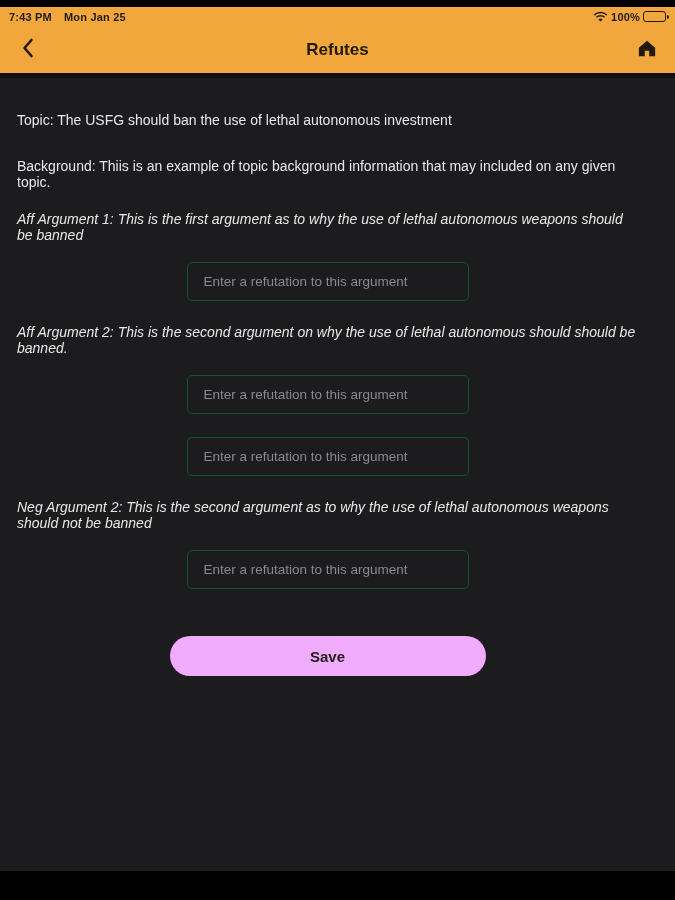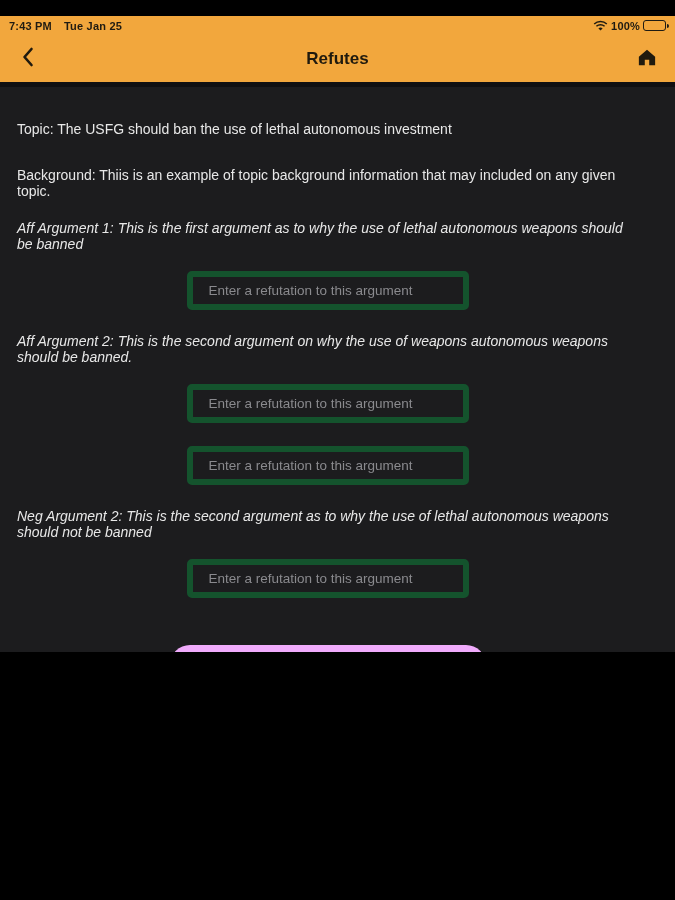--- a/index.html
+++ b/index.html
@@ -2,22 +2,22 @@
 <html><head>
 <meta charset="utf-8">
 <style>
   * { margin: 0; padding: 0; box-sizing: border-box; }
   html, body { background: #000; }
   body { font-family: "Liberation Sans", sans-serif; }
 
   .screen {
     position: relative;
     width: 675px;
-    height: 636px;
-    margin: 16px auto;
+    height: 864px;
+    margin: 7px auto;
     background: #1C1C1E;
     overflow: hidden;
   }
 
   
   .statusbar {
     height: 19px;
     background: #F2A73D;
     display: flex;
     align-items: center;
@@ -88,21 +88,21 @@
   .para-topic { margin-bottom: 30px; }
   .para-background { margin-bottom: 21px; }
   .section-label { margin-bottom: 19px; font-style: italic; }
 
   .refutation-input {
     display: block;
     margin: 0 auto 23px auto;
     width: 282px;
     height: 39px;
     background: transparent;
-    border: 6px solid #14532d;
+    border: 1px solid #14532d;
     border-radius: 5px;
     padding: 0 16px;
     color: #DADADA;
     font-family: "Liberation Sans", sans-serif;
     font-size: 13.5px;
     outline: none;
   }
   .refutation-input::placeholder { color: #8A8A8E; opacity: 1; }
 
   .save-button {
@@ -121,21 +121,21 @@
   }
 </style>
 </head>
 <body>
 
 <div class="screen">
 
   <div class="statusbar">
     <div class="sb-left">
       <span>7:43 PM</span>
-      <span>Tue Jan 25</span>
+      <span>Mon Jan 25</span>
     </div>
     <div class="sb-right">
       <span>
         <svg width="15" height="12" viewBox="0 0 15 12">
           <path d="M7.5 10.6 L5.4 8.4 a3.1 3.1 0 0 1 4.2 0 Z" fill="#1f1b12"></path>
           <path d="M3.4 6.3 a6 6 0 0 1 8.2 0" fill="none" stroke="#1f1b12" stroke-width="1.5"></path>
           <path d="M1.2 4.0 a9.2 9.2 0 0 1 12.6 0" fill="none" stroke="#1f1b12" stroke-width="1.5"></path>
         </svg>
       </span>
       <span>100%</span>
@@ -168,21 +168,21 @@
   <div class="content">
     <p class="para-topic">Topic: The USFG should ban the use of lethal autonomous investment</p>
     <p class="para-background">Background: Thiis is an example of topic background information that may included on any given topic.</p>
 
     <div class="section">
       <p class="section-label">Aff Argument 1: This is the first argument as to why the use of lethal autonomous weapons should be banned</p>
       <input class="refutation-input" type="text" placeholder="Enter a refutation to this argument" style="">
     </div>
 
     <div class="section">
-      <p class="section-label">Aff Argument 2: This is the second argument on why the use of weapons autonomous weapons should be banned.</p>
+      <p class="section-label">Aff Argument 2: This is the second argument on why the use of lethal autonomous should should be banned.</p>
       <input class="refutation-input" type="text" placeholder="Enter a refutation to this argument" style="">
     </div>
 
     <div class="section">
       <input class="refutation-input" type="text" placeholder="Enter a refutation to this argument" style="">
     </div>
 
     <div class="section">
       <p class="section-label">Neg Argument 2: This is the second argument as to why the use of lethal autonomous weapons should not be banned</p>
       <input class="refutation-input" type="text" placeholder="Enter a refutation to this argument" style="">

